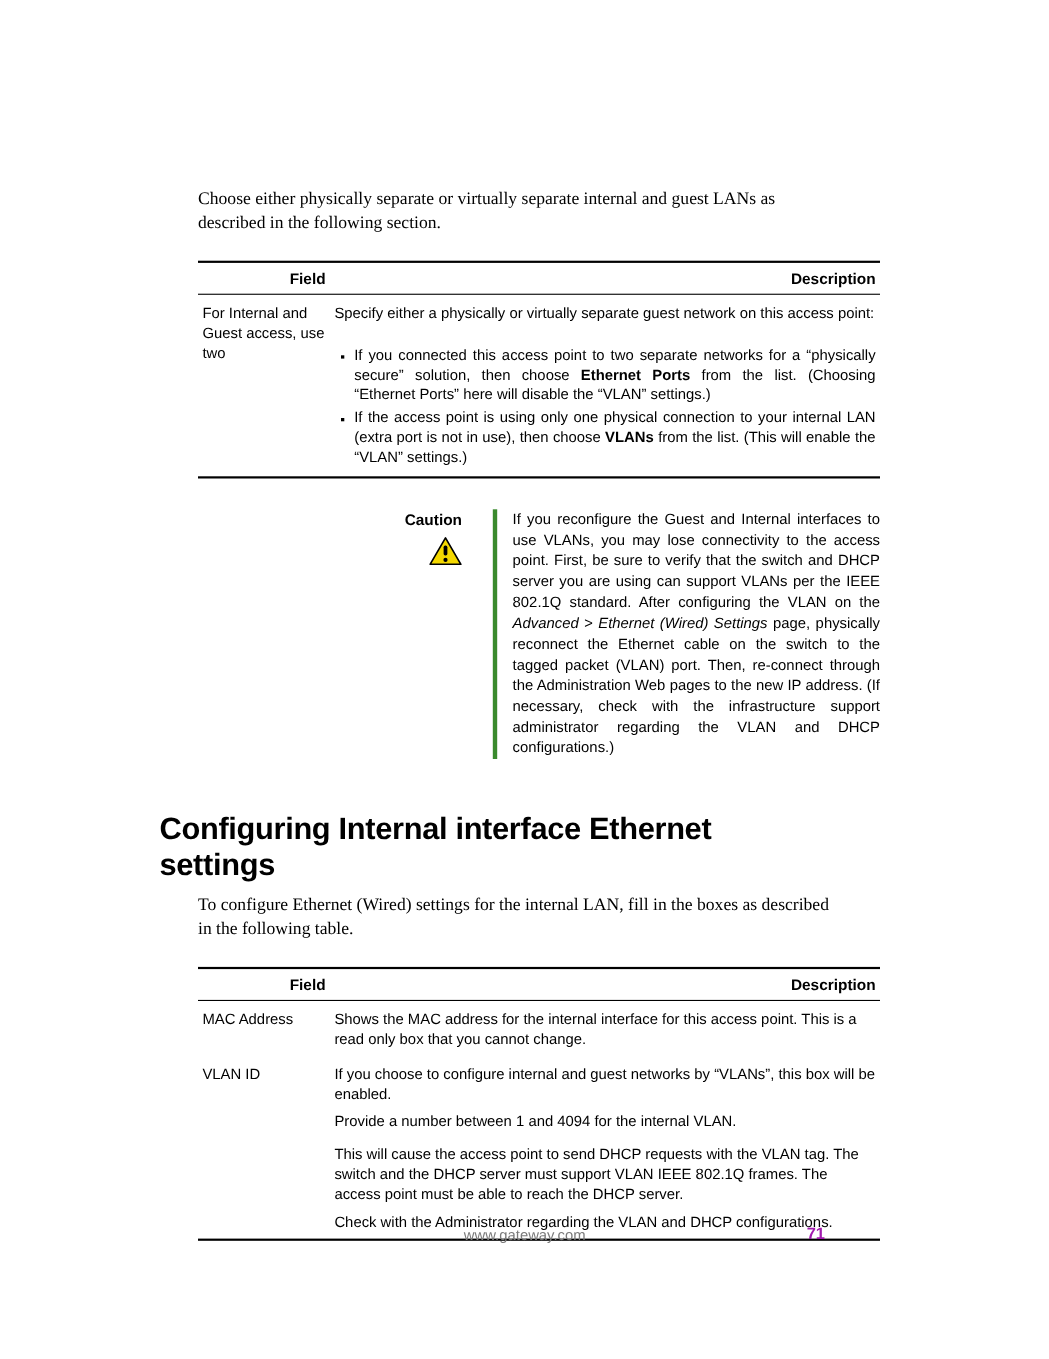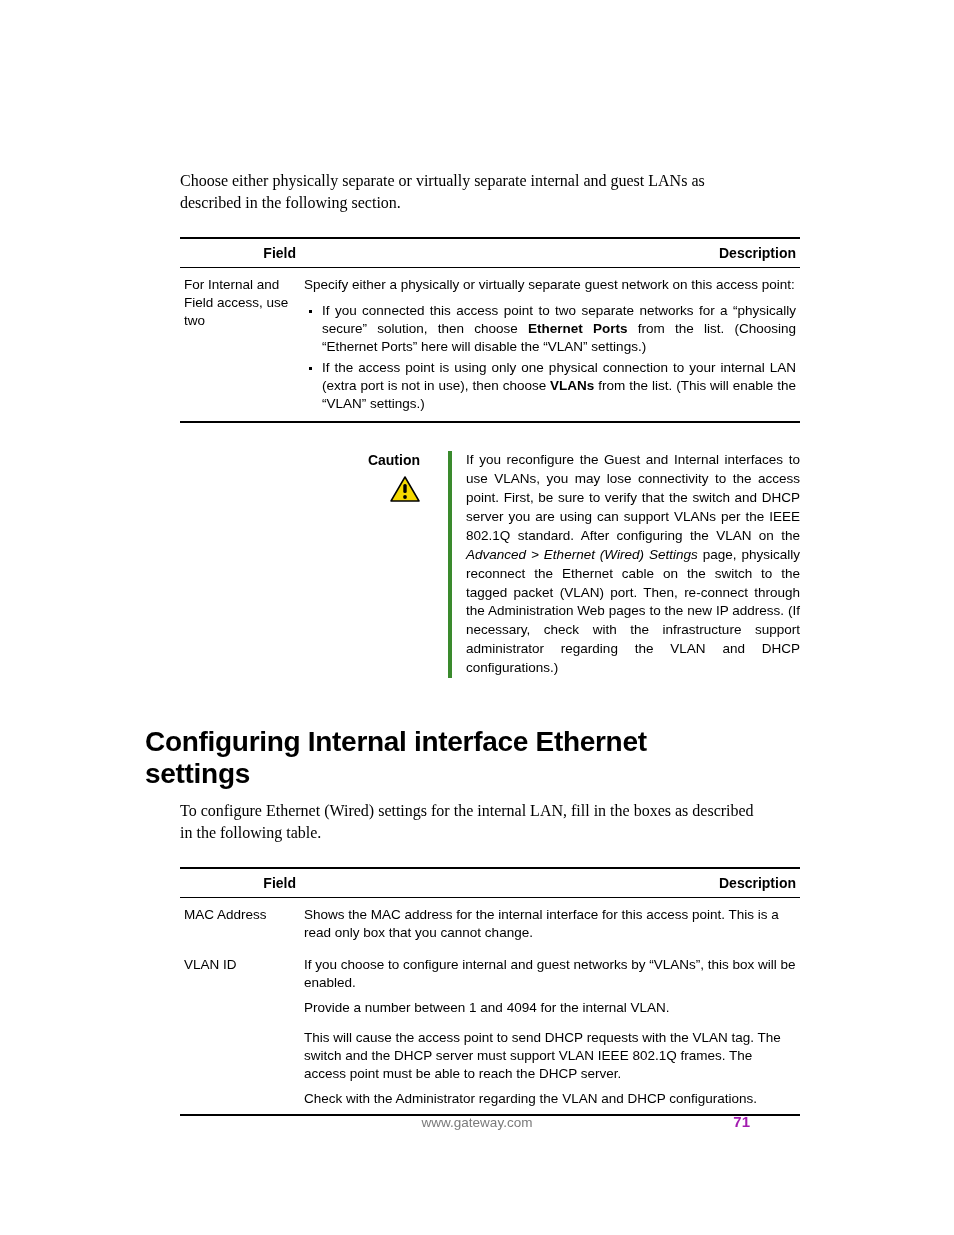--- a/index.html
+++ b/index.html
@@ -39,21 +39,21 @@
     font-size: 14px;
   }
   table.spec td {
     vertical-align: top;
     padding: 8px 4px 6px 4px;
     line-height: 1.35;
   }
   table.spec tbody tr.last td { border-bottom: 2px solid #000; }
   .fieldcol { width: 120px; }
   ul.bullets {
-    margin: 8px 0 0 0;
+    margin: 20px 0 0 0;
     padding-left: 18px;
   }
   ul.bullets li {
     list-style: square;
     margin-bottom: 2px;
     text-align: justify;
   }
   ul.bullets li::marker { font-size: 10px; }
   .caution-box {
     display: flex;
@@ -125,21 +125,21 @@
         <col>
       </colgroup>
     <thead>
       <tr>
         <th>Field</th>
         <th>Description</th>
       </tr>
     </thead>
     <tbody>
       <tr class="last">
-        <td>For Internal and Field access, use two</td>
+        <td>For Internal and Guest access, use two</td>
         <td>
           <span>Specify either a physically or virtually separate guest network on this access point:</span>
           <ul class="bullets">
             <li>
               <span>If you connected this access point to two separate networks for a “physically secure” solution, then choose </span><strong>Ethernet Ports</strong><span> from the list. (Choosing “Ethernet Ports” here will disable the “VLAN” settings.)</span>
             </li>
             <li>
               <span>If the access point is using only one physical connection to your internal LAN (extra port is not in use), then choose </span><strong>VLANs</strong><span> from the list. (This will enable the “VLAN” settings.)</span>
             </li>
           </ul>

